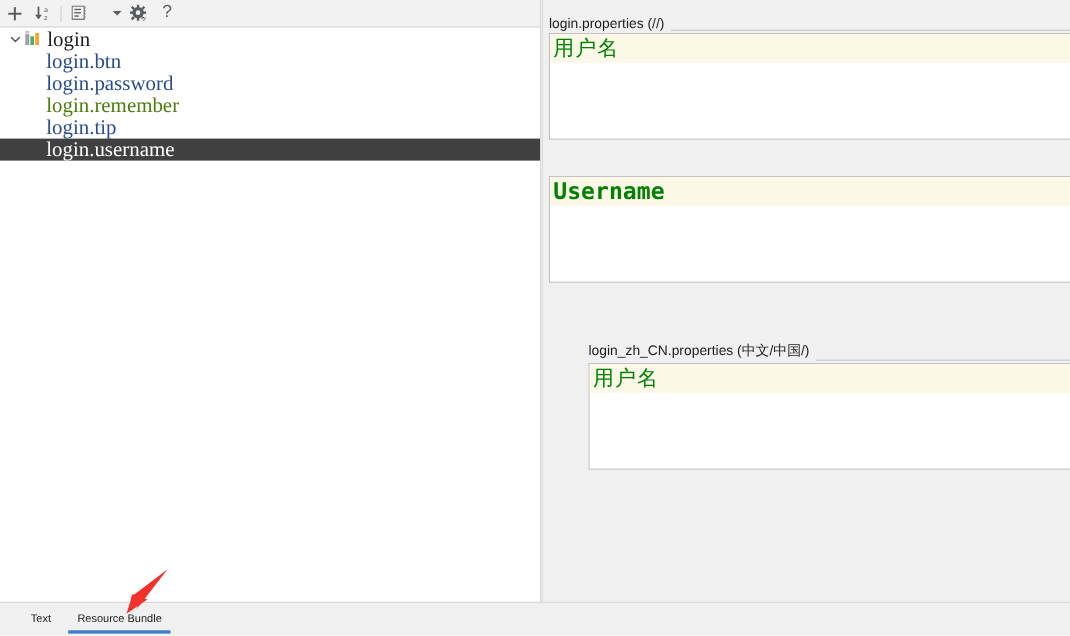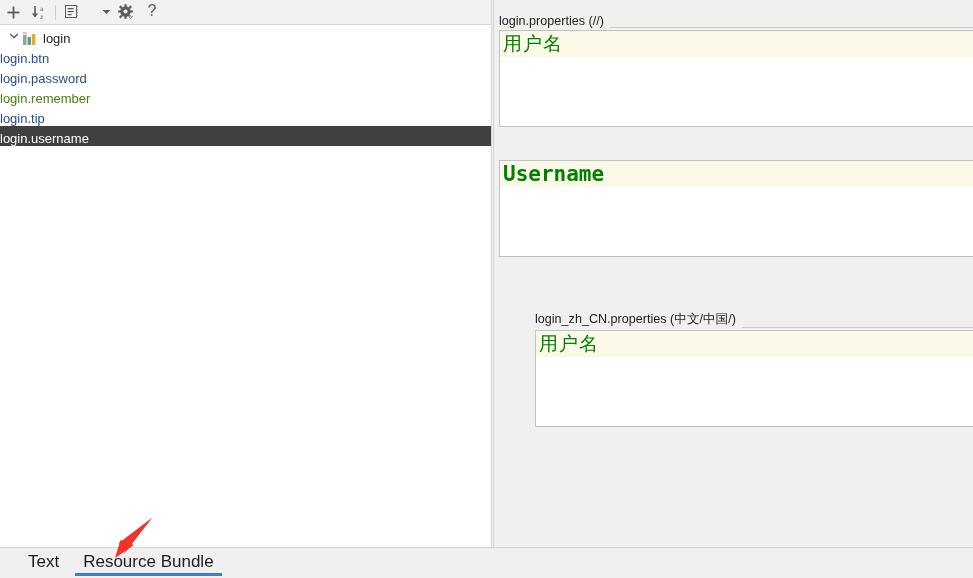--- a/index.html
+++ b/index.html
@@ -76,27 +76,28 @@
     height: 521px;
     background: #ffffff;
     overflow: hidden;
     box-sizing: border-box;
   }
 
   .tree-row {
     position: relative;
     height: 20px;
     display: flex;
-    align-items: flex-end;
-    font-size: 13px;
+    align-items: flex-start;
+    font-size: 19px;
     white-space: nowrap;
+    font-family: Liberation Serif, serif;
   }
 
   .tree-row.root { padding-left: 6px; }
-  .tree-row.child { }
+  .tree-row.child { padding-left: 42px; }
 
   .tree-row.selected {
     background: #404040;
   }
   .tree-row.selected .tree-label { color: #ffffff; }
 
   .twisty {
     width: 16px;
     height: 20px;
     display: flex;
@@ -228,21 +229,21 @@
     display: flex;
     align-items: flex-start;
   }
 
   .tab {
     position: relative;
     height: 28px;
     display: flex;
     align-items: center;
     padding: 0 12px;
-    font-size: 17px;
+    font-size: 10px;
     color: #1c1c1c;
     white-space: nowrap;
   }
 
   .tab-underline {
     position: absolute;
     left: 4px;
     right: 4px;
     bottom: 0;
     height: 3px;

